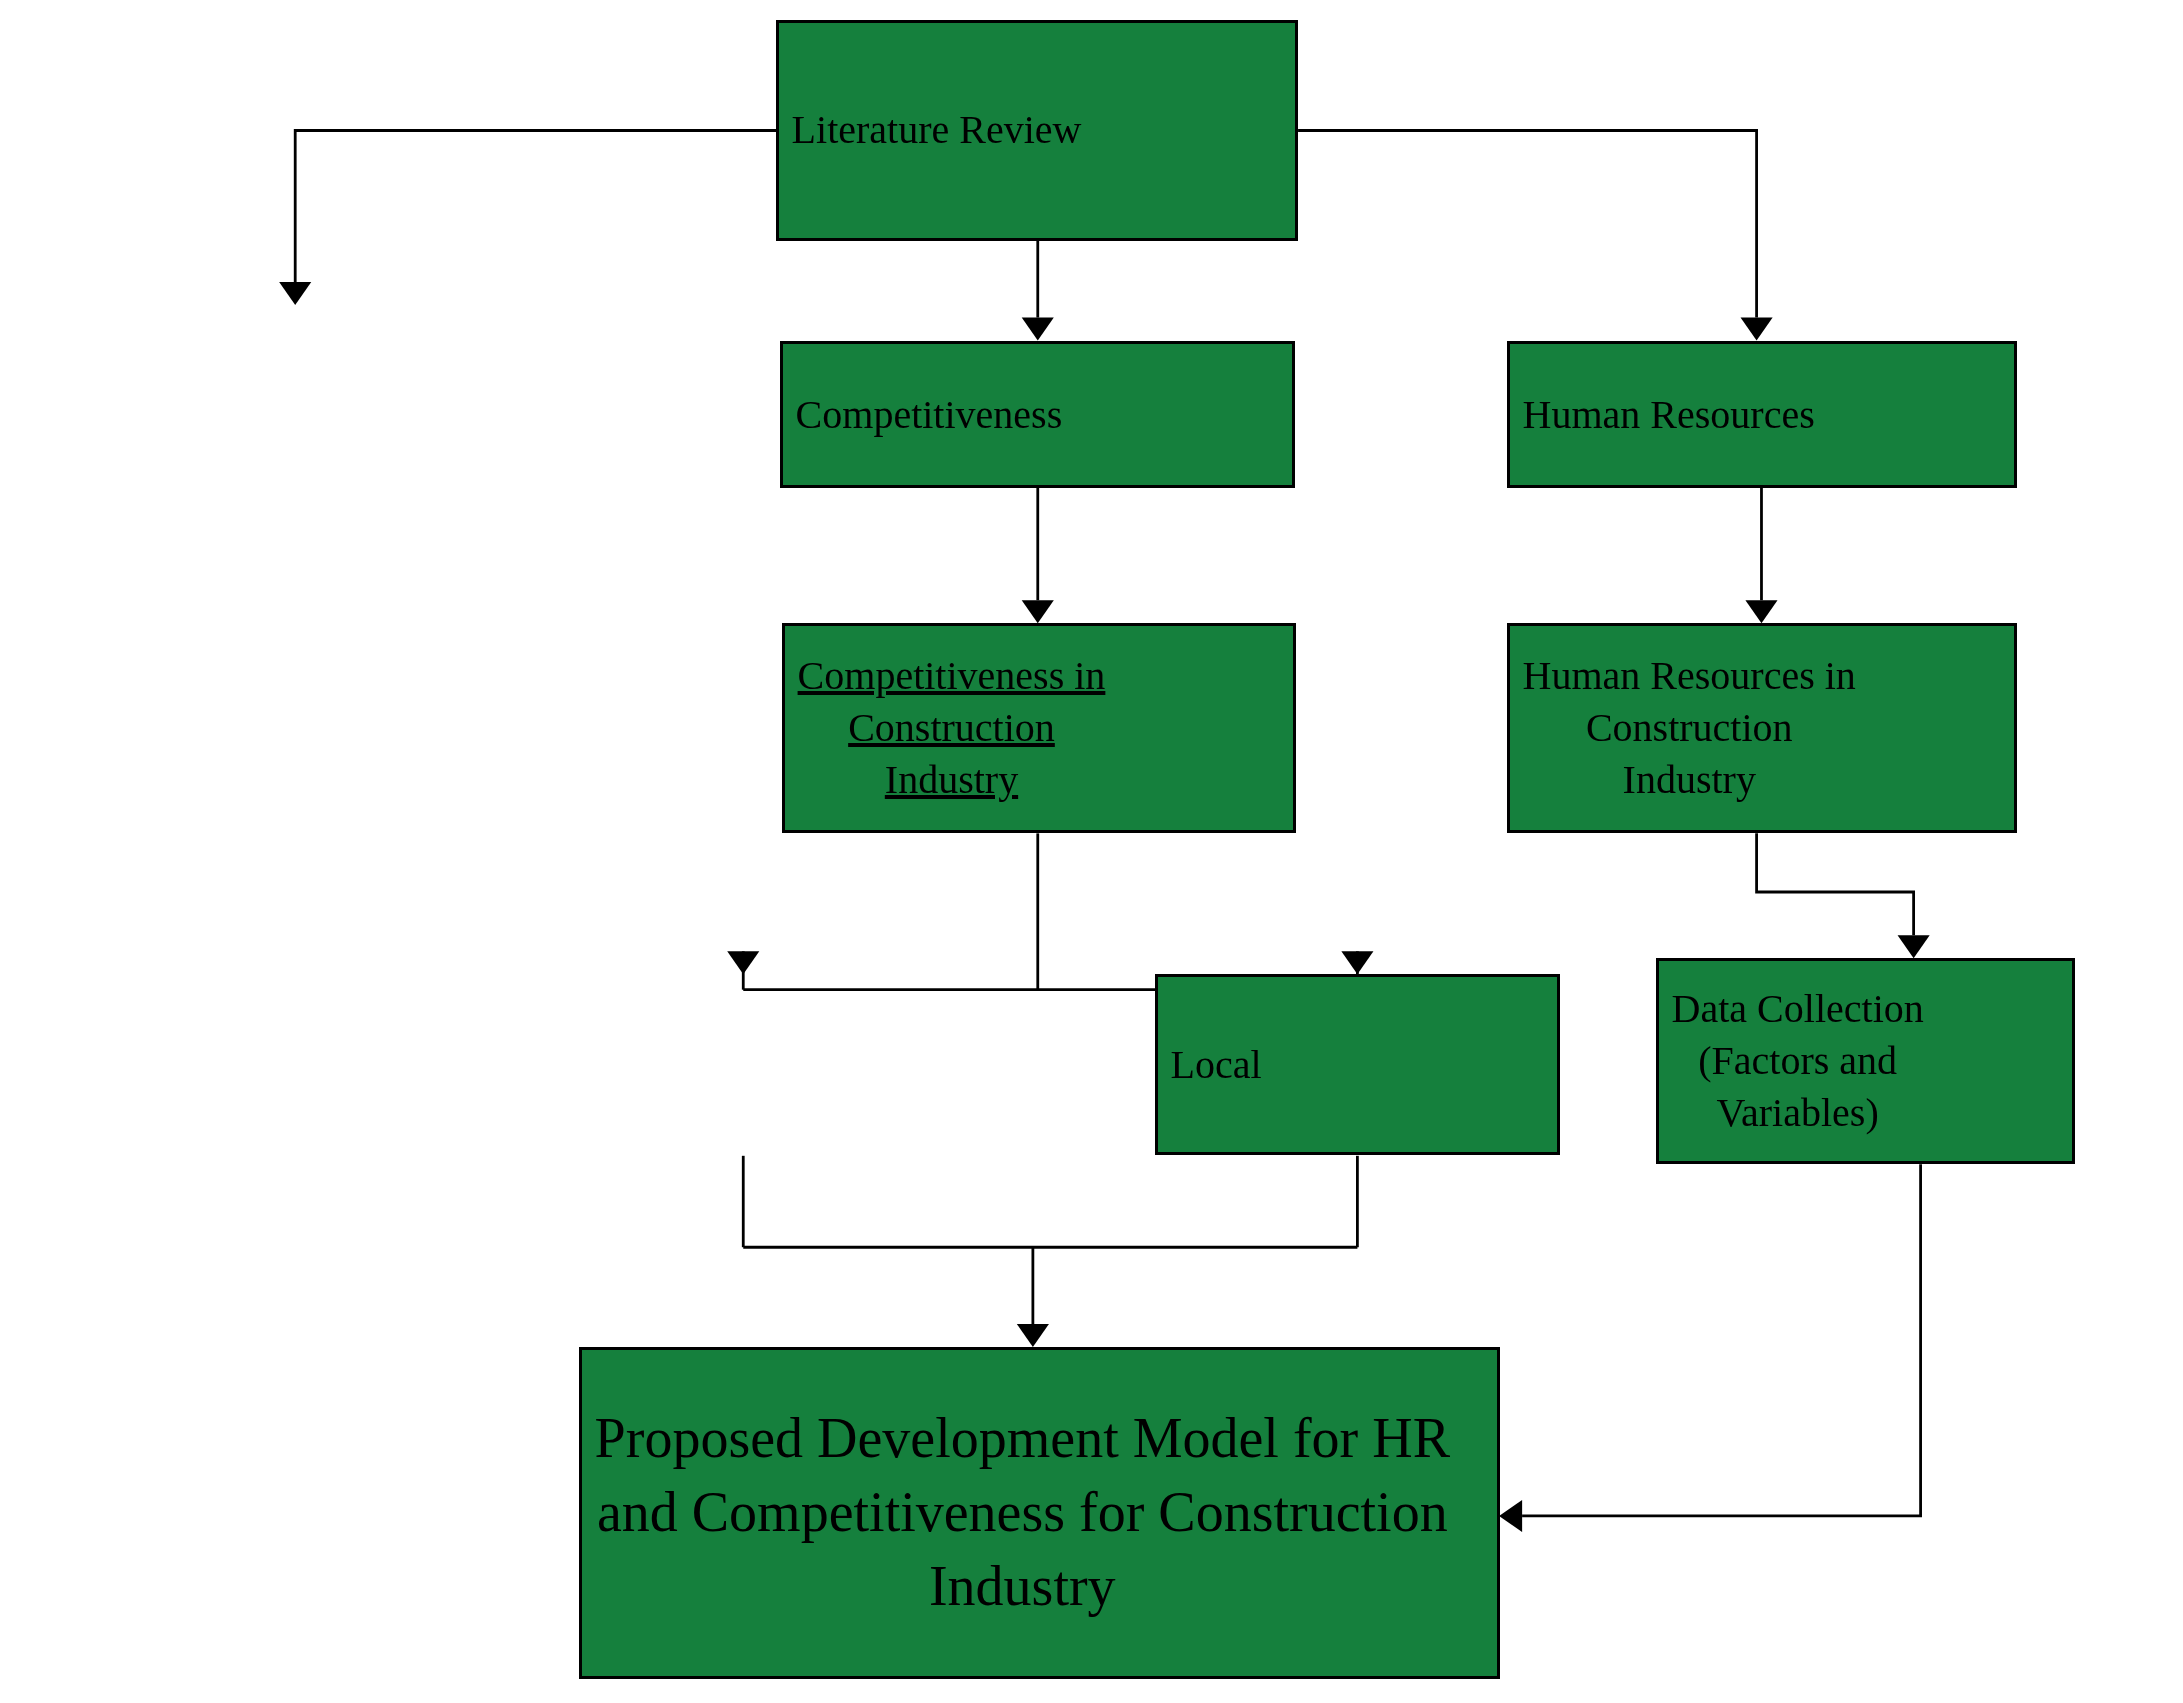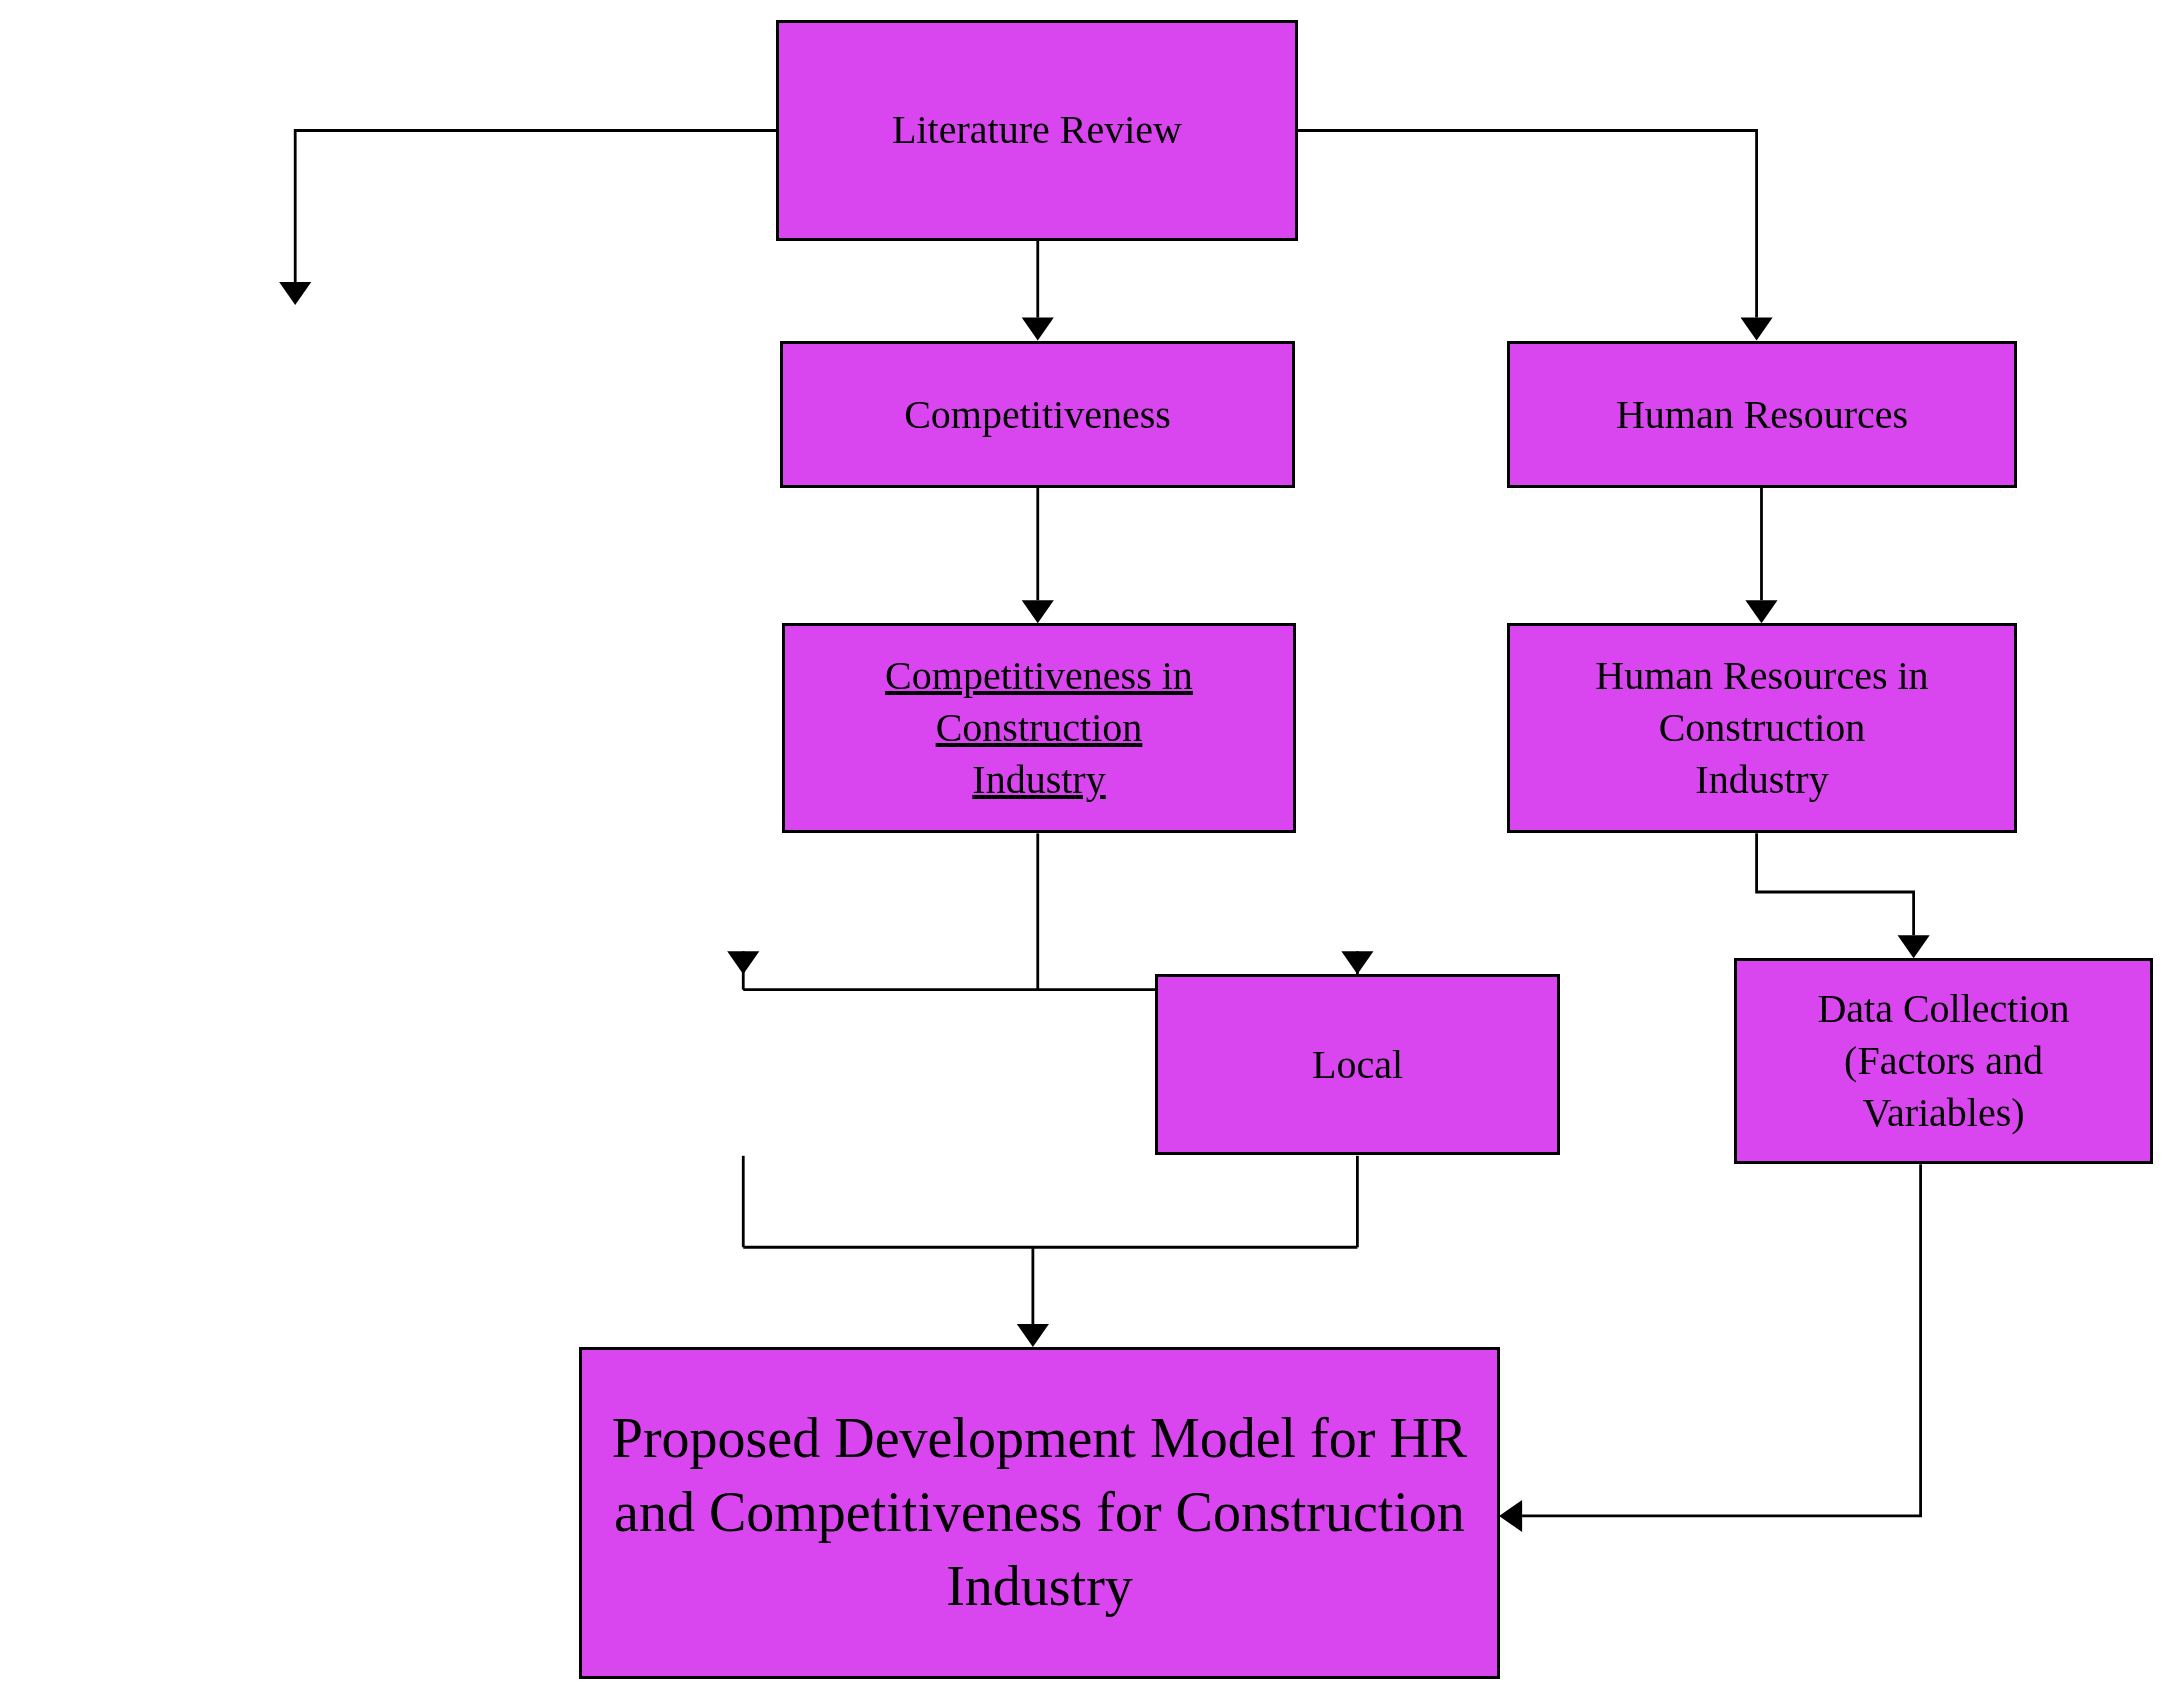--- a/index.html
+++ b/index.html
@@ -19,24 +19,24 @@
     position: absolute;
     left: 0;
     top: 0;
     width: 2183px;
     height: 1703px;
   }
   .node-box {
     position: absolute;
     box-sizing: border-box;
     border: 3.5px solid #000000;
-    background: #d946ef;
+    background: #15803d;
     display: flex;
     align-items: center;
-    justify-content: center;
+    justify-content: flex-start;
     text-align: center;
   }
   .node-label {
     font-family: "Liberation Serif", "DejaVu Serif", serif;
     font-size: 40px;
     line-height: 1.30;
     color: #000000;
     white-space: pre-line;
     padding: 0 12.6px;
   }
@@ -138,21 +138,21 @@
     <span class="node-label">Human Resources in
 Construction
 Industry</span>
   </div>
 
 
   <div class="node-box" style="left:1155px; top:974px; width:405px; height:181px;">
     <span class="node-label">Local</span>
   </div>
 
-  <div class="node-box" style="left:1734px; top:958px; width:419px; height:206px;">
+  <div class="node-box" style="left:1656px; top:958px; width:419px; height:206px;">
     <span class="node-label">Data Collection
 (Factors and
 Variables)</span>
   </div>
 
   <div class="node-box" style="left:579px; top:1347px; width:921px; height:332px;">
     <span class="node-label big">Proposed Development Model for HR
 and Competitiveness for Construction
 Industry</span>
   </div>

